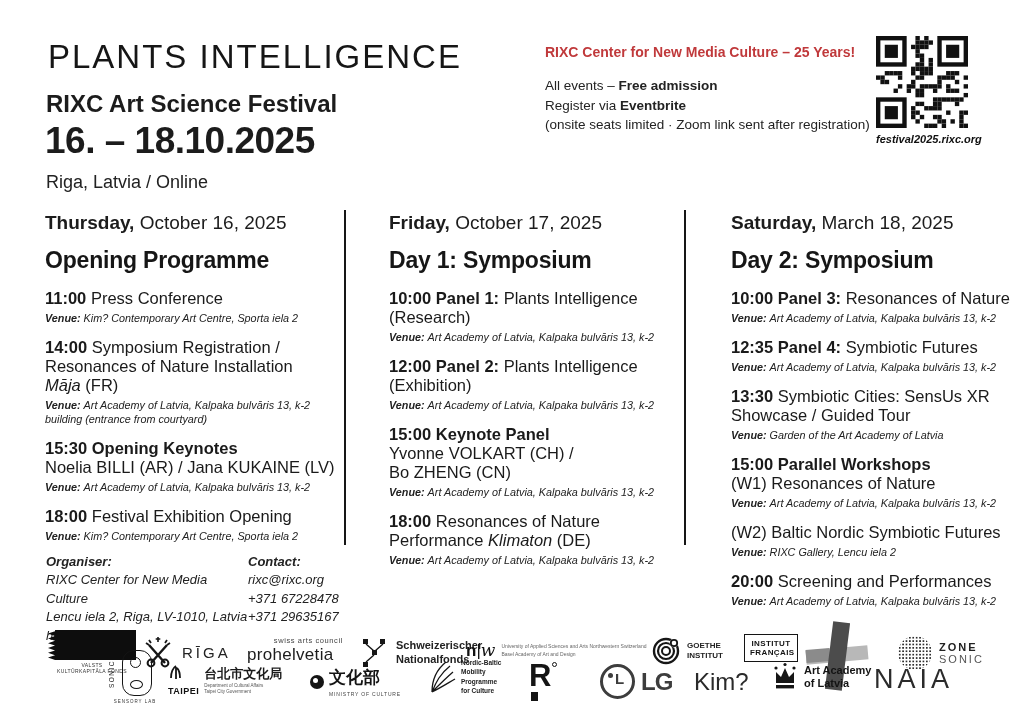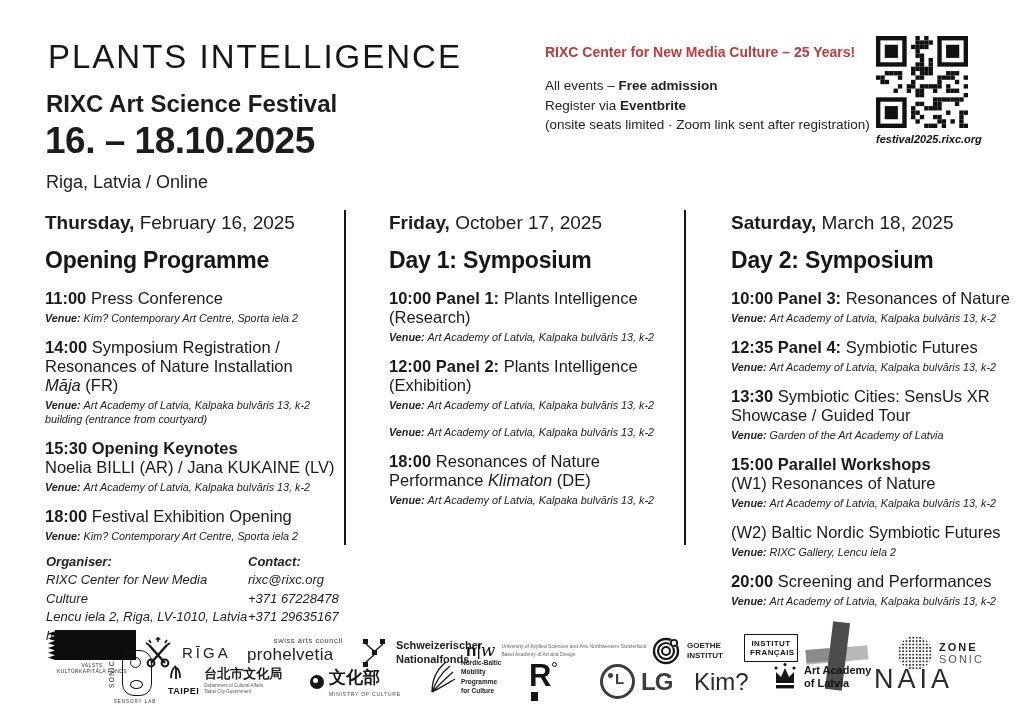--- a/index.html
+++ b/index.html
@@ -262,21 +262,21 @@
         <rect x="4" y="60" width="20" height="20" fill="#ffffff"></rect>
         <rect x="8" y="64" width="12" height="12" fill="#111111"></rect>
       </svg>
     <div class="qr-caption">festival2025.rixc.org</div>
   </div>
 
   <div class="divider d1"></div>
   <div class="divider d2"></div>
 
   <div class="col col1">
-    <div class="day"><span class="b">Thursday,</span><span> February 16, 2025</span></div>
+    <div class="day"><span class="b">Thursday,</span><span> October 16, 2025</span></div>
     <div class="col-title">Opening Programme</div>
     <div class="events">
         <div class="event">
           <div class="event-heading"><span class="b">11:00 </span><span>Press Conference</span></div>
           <div class="event-venue"><span class="vl">Venue: </span><span>Kim? Contemporary Art Centre, Sporta iela 2</span></div>
         </div>
         <div class="event">
           <div class="event-heading"><span class="b">14:00 </span><span>Symposium Registration /
 Resonances of Nature Installation
 </span><span class="i">Māja</span><span> (FR)</span></div>
@@ -302,20 +302,23 @@
           <div class="event-heading"><span class="b">10:00 Panel 1: </span><span>Plants Intelligence
 (Research)</span></div>
           <div class="event-venue"><span class="vl">Venue: </span><span>Art Academy of Latvia, Kalpaka bulvāris 13, k-2</span></div>
         </div>
         <div class="event">
           <div class="event-heading"><span class="b">12:00 Panel 2: </span><span>Plants Intelligence
 (Exhibition)</span></div>
           <div class="event-venue"><span class="vl">Venue: </span><span>Art Academy of Latvia, Kalpaka bulvāris 13, k-2</span></div>
         </div>
         <div class="event">
+          <div class="event-heading"><span class="b">15:00 Keynote Panel</span><span>
+Yvonne VOLKART (CH) /
+Bo ZHENG (CN)</span></div>
           <div class="event-venue"><span class="vl">Venue: </span><span>Art Academy of Latvia, Kalpaka bulvāris 13, k-2</span></div>
         </div>
         <div class="event">
           <div class="event-heading"><span class="b">18:00 </span><span>Resonances of Nature
 Performance </span><span class="i">Klimaton</span><span> (DE)</span></div>
           <div class="event-venue"><span class="vl">Venue: </span><span>Art Academy of Latvia, Kalpaka bulvāris 13, k-2</span></div>
         </div>
       </div>
   </div>
 

